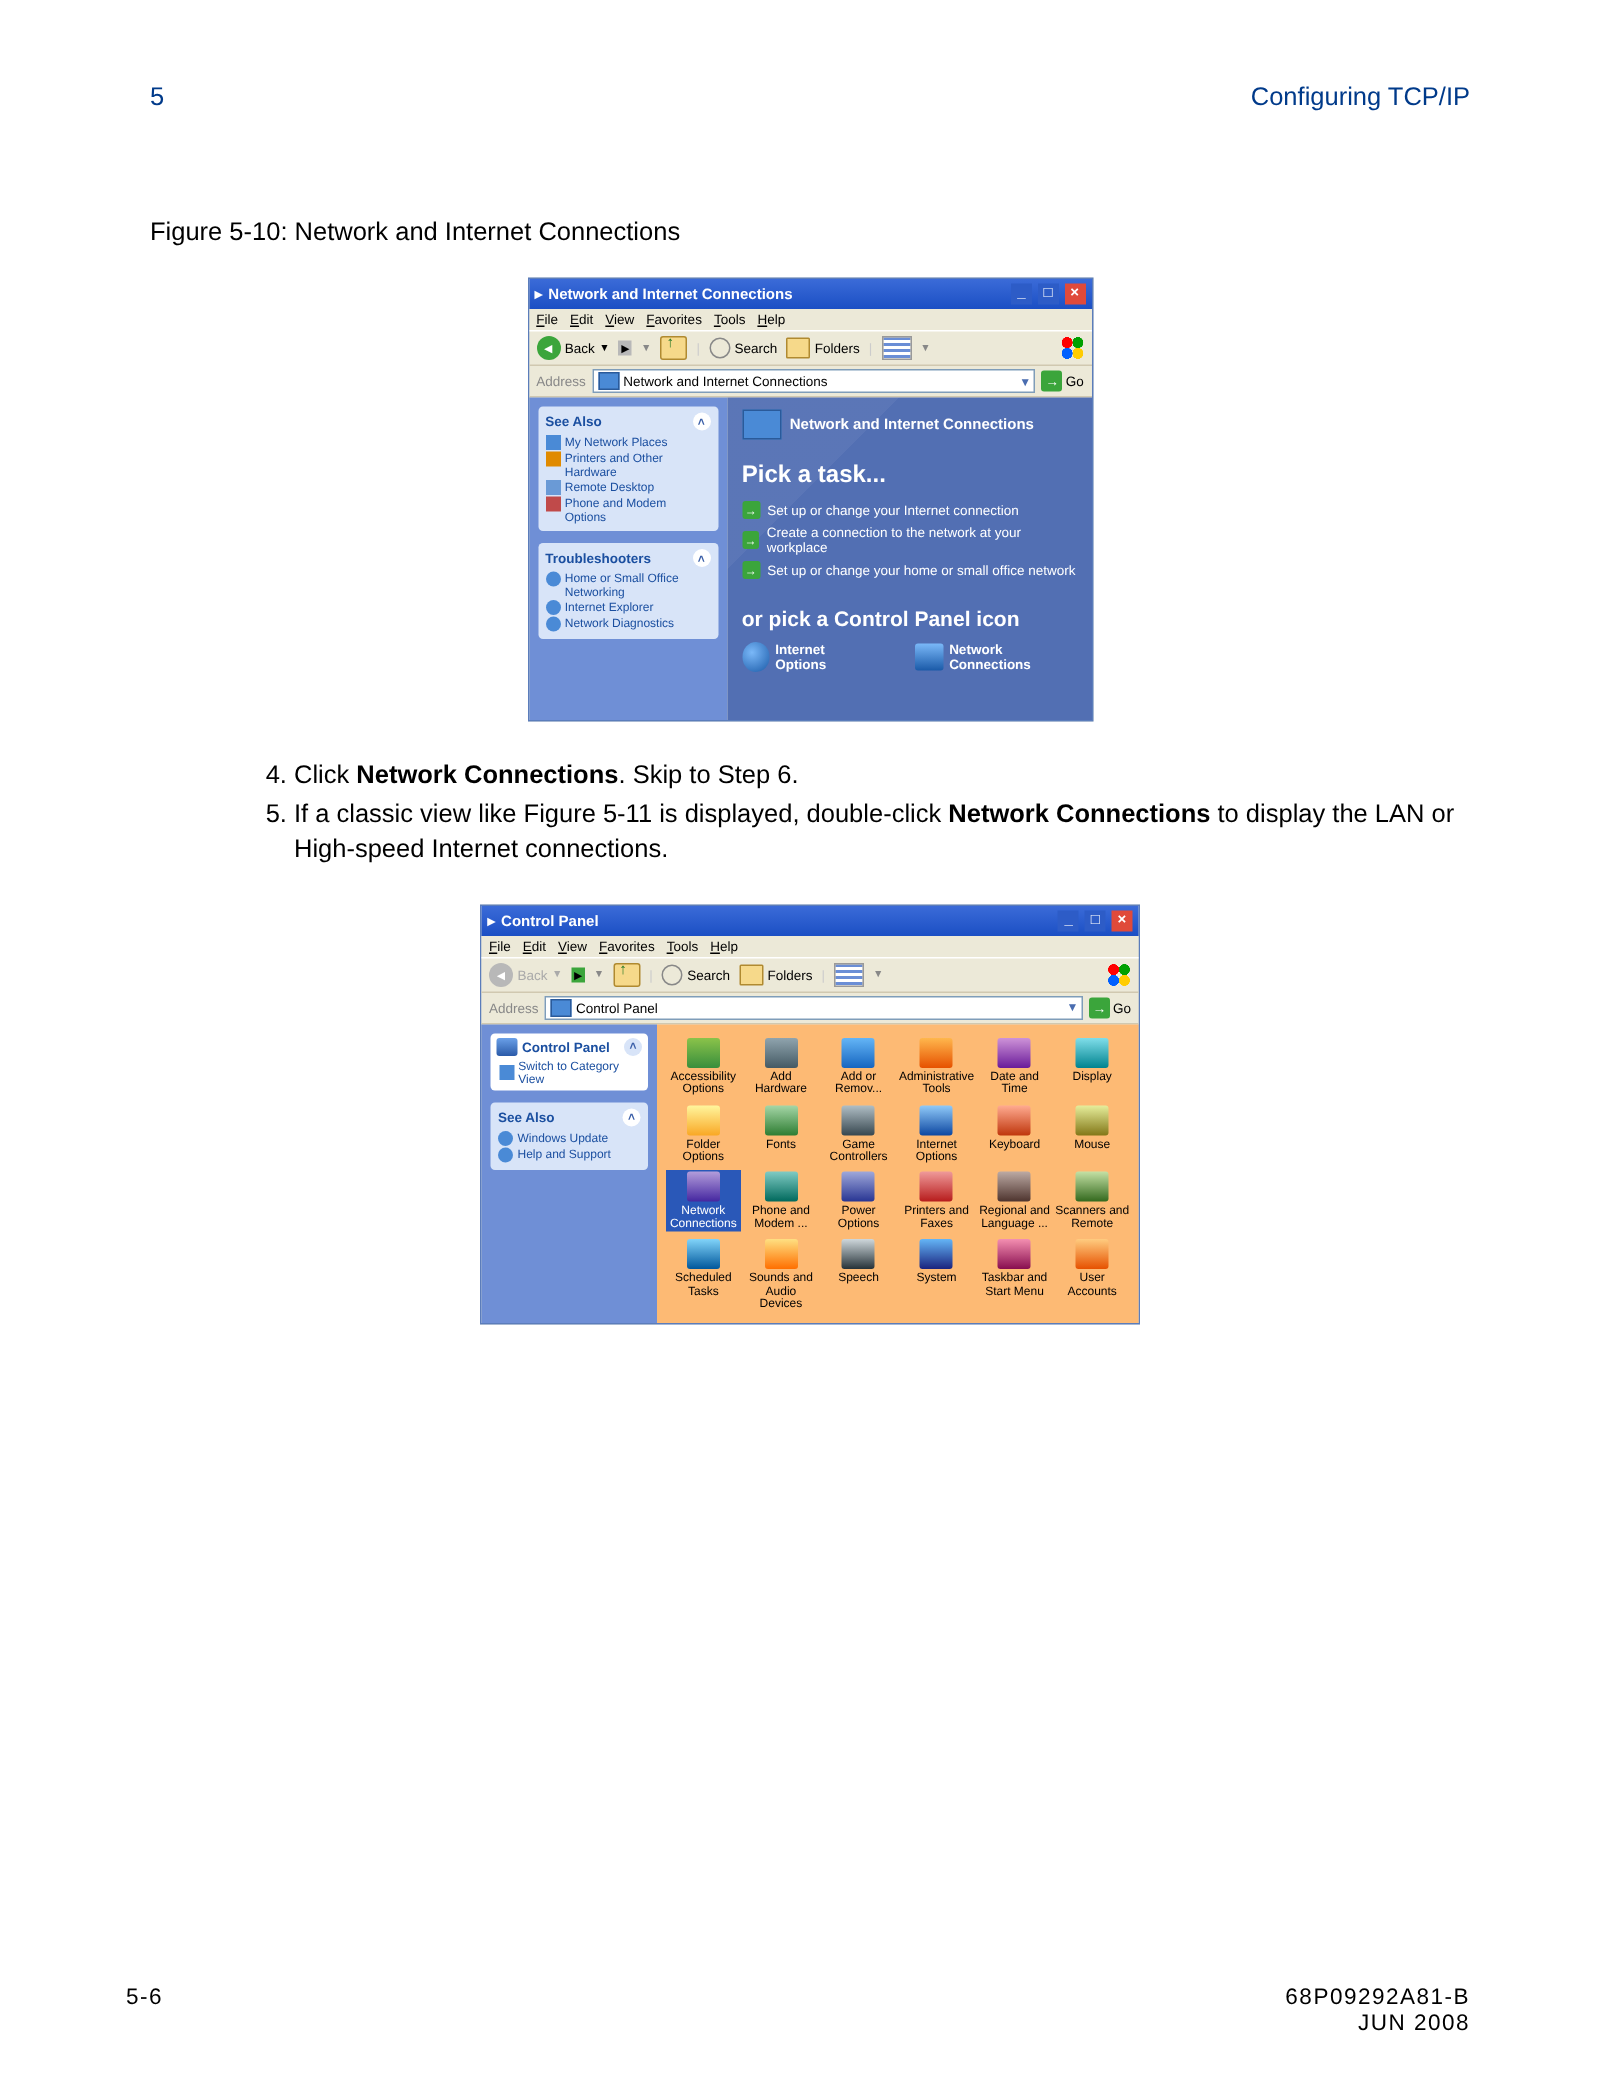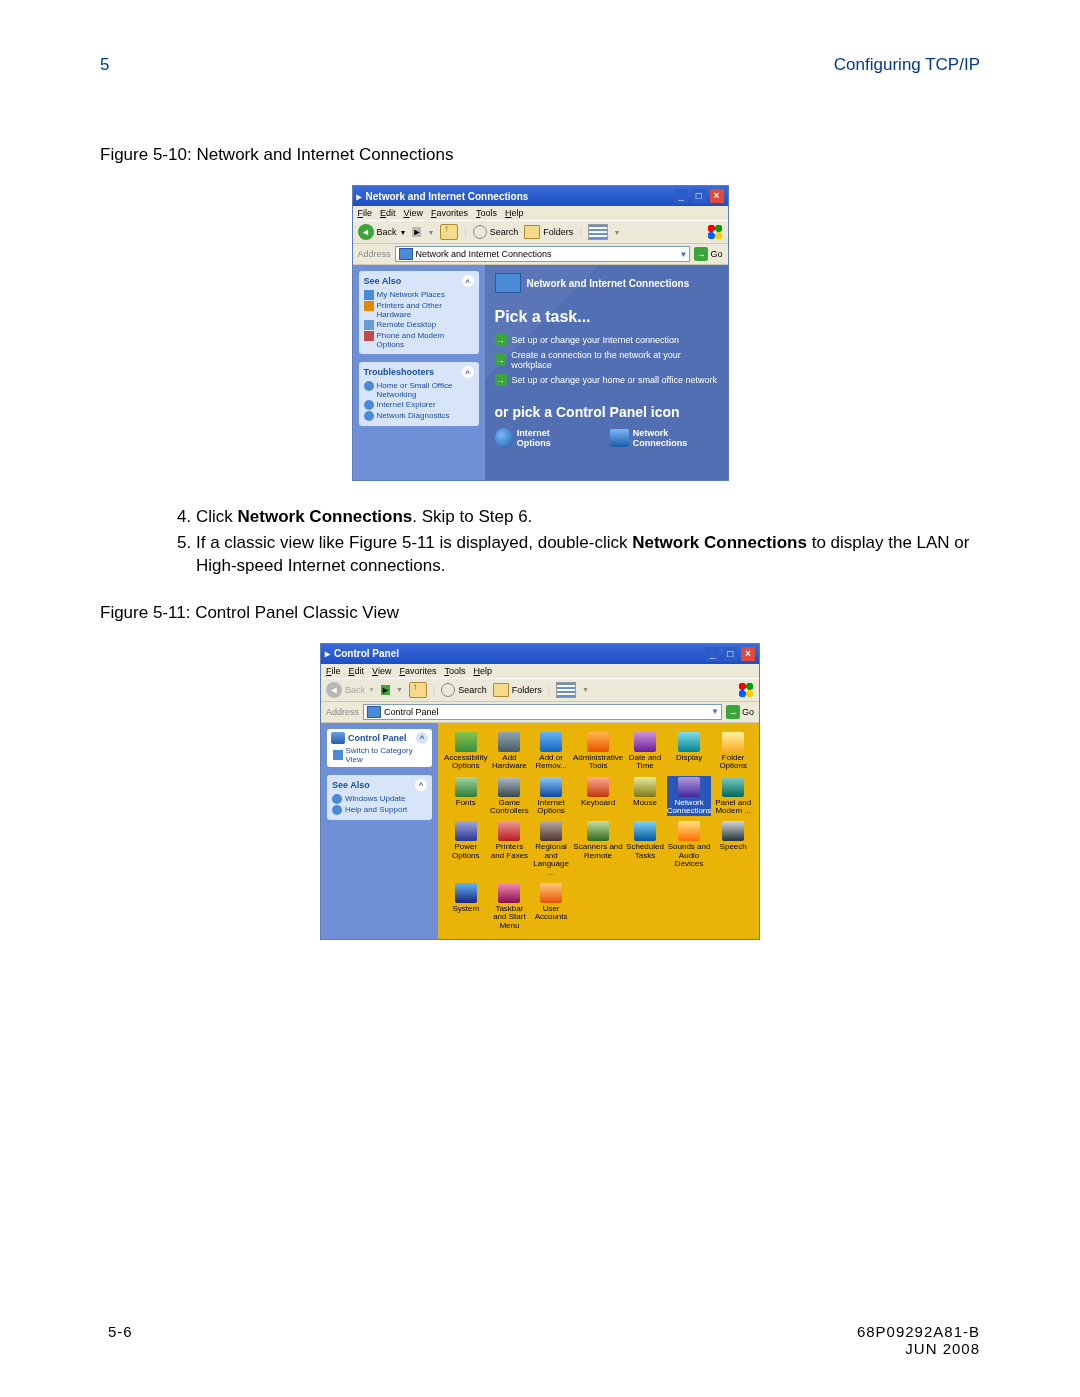--- a/index.html
+++ b/index.html
@@ -213,22 +213,22 @@
   }
   .cp-head .row1 { display: flex; gap: 3px; align-items: center; color: #1b4fa0; font-weight: bold; font-size: 9px;}
   .cp-head .row1 .chev {
     margin-left: auto;
     width: 12px; height: 12px; border-radius: 50%; background: #d8e4f8;
     display: inline-flex; align-items: center; justify-content: center; font-size: 8px; color: #3b5fa8;
   }
   .cp-head .cpicon { width: 14px; height: 12px; background: linear-gradient(#6aa0e8,#2a5aa8); border-radius: 2px;}
   .cp-head a { color: #1b4fa0; font-size: 8px; display: flex; gap: 3px; margin-left: 2px; align-items: center;}
   .gridpane {
-    flex: 1; background: #eab308; padding: 8px 6px;
-    display: grid; grid-template-columns: repeat(7, 1fr);
+    flex: 1; background: #fdba74; padding: 8px 6px;
+    display: grid; grid-template-columns: repeat(6, 1fr);
     gap: 4px 2px;
     align-content: start;
   }
   .gicon {
     display: flex; flex-direction: column; align-items: center;
     text-align: center; font-size: 8px; line-height: 1.05;
     padding: 1px 0;
   }
   .gicon .gvis { width: 22px; height: 20px; margin-bottom: 2px; border-radius: 2px;}
   .gicon.sel { background: #2a58b8; color: #fff; }
@@ -237,21 +237,21 @@
     font-size: 17px;
     margin: 30px 0 0 125px;
     padding: 0;
     font-family: Verdana, Arial, sans-serif;
   }
   .step-list2 li { line-height: 1.35; }
 
   .footer {
     position: absolute;
     bottom: 40px;
-    left: 108px; right: 100px;
+    left: 84px; right: 100px;
     display: flex; justify-content: space-between;
     font-size: 15px;
     font-family: Verdana, Arial, sans-serif;
     letter-spacing: 1px;
   }
   .footer .right { text-align: right; }
 
   
   .c1{background:linear-gradient(#8bc34a,#388e3c);} .c2{background:linear-gradient(#90a4ae,#455a64);}
   .c3{background:linear-gradient(#64b5f6,#1565c0);} .c4{background:linear-gradient(#ffb74d,#e65100);}
@@ -410,23 +410,20 @@
 
   <ol class="step-list" start="4">
     <li>
       <span>Click </span><b>Network Connections</b><span>. Skip to Step 6.</span>
     </li>
     <li>
       <span>If a classic view like Figure 5-11 is displayed, double-click </span><b>Network Connections</b><span> to display the LAN or High-speed Internet connections.</span>
     </li>
   </ol>
 
-  <div class="fig-caption">
-    <b>Figure 5-11:</b><span> Control Panel Classic View</span>
-  </div>
 
   <div class="screenshot2">
     <div class="titlebar">
       <span><span style="margin-right:4px">▸</span><span>Control Panel</span></span>
       <span class="winbtns">
         <span class="min">_</span>
         <span class="max">□</span>
         <span class="close">×</span>
       </span>
     </div>
@@ -549,21 +546,21 @@
           <div class="gicon">
             <div class="gvis c12"></div>
             <div>Mouse</div>
           </div>
           <div class="gicon sel">
             <div class="gvis c13"></div>
             <div>Network Connections</div>
           </div>
           <div class="gicon">
             <div class="gvis c14"></div>
-            <div>Panel and Modem ...</div>
+            <div>Phone and Modem ...</div>
           </div>
           <div class="gicon">
             <div class="gvis c15"></div>
             <div>Power Options</div>
           </div>
           <div class="gicon">
             <div class="gvis c16"></div>
             <div>Printers and Faxes</div>
           </div>
           <div class="gicon">

